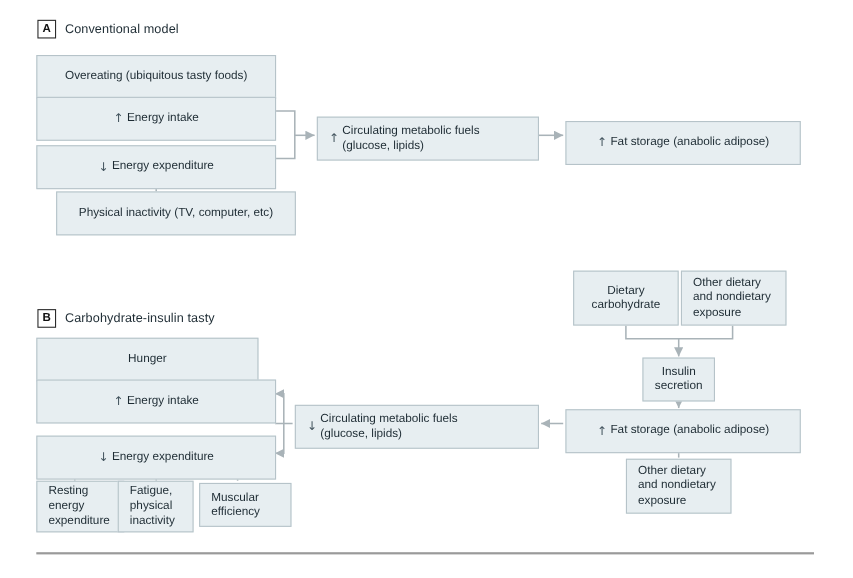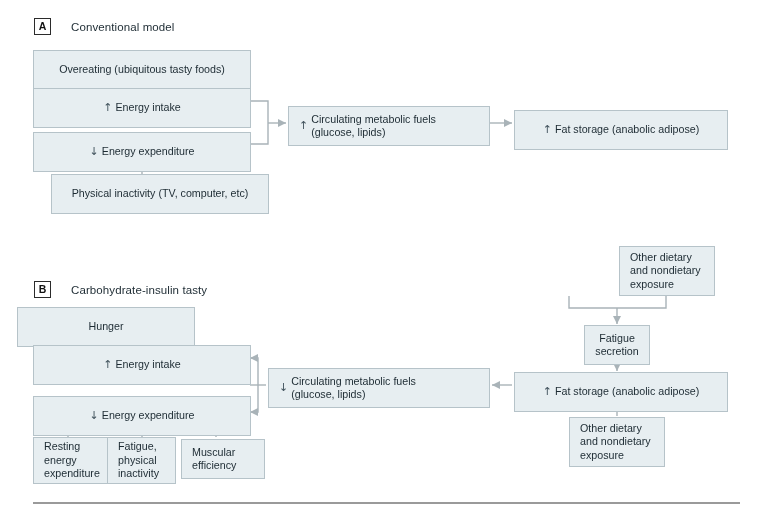--- a/index.html
+++ b/index.html
@@ -11,21 +11,21 @@
   #canvas{position:absolute;left:0;top:0;width:775px;height:525px;}
   svg.links{position:absolute;left:0;top:0;width:775px;height:525px;pointer-events:none;}
 
   .panel-label{position:absolute;display:flex;align-items:center;gap:8px;}
   .panel-letter{
     display:inline-flex;align-items:center;justify-content:center;
     width:15px;height:15px;border:1.2px solid #2b2b2b;
     font-size:10.5px;font-weight:bold;color:#111;line-height:1;
     background:#fff;
   }
-  .panel-title{font-size:11.5px;color:#1d2b33;letter-spacing:.1px;margin-left:12px;}
+  .panel-title{font-size:11.5px;color:#1d2b33;letter-spacing:.1px;}
 
   .box{
     position:absolute;box-sizing:border-box;
     background:#e7eef1;border:1px solid #b6c3c9;
     display:flex;align-items:center;justify-content:center;
     font-size:10.7px;color:#1d2b33;line-height:1.25;
     text-align:center;padding:19px 6px;
   }
   .box.left-align{justify-content:flex-start;text-align:left;padding-left:10px;}
   .box .txt{display:block;}
@@ -102,30 +102,33 @@
   <div class="box" style="left:514px;top:110px;width:214px;height:26px;">
     <span class="arrowglyph">↑</span>
     <span class="txt">Fat storage (anabolic adipose)</span>
   </div>
 
   <div class="panel-label" style="left:34px;top:281px;">
     <span class="panel-letter">B</span>
     <span class="panel-title">Carbohydrate-insulin tasty</span>
   </div>
 
+  <div class="box" style="left:521px;top:246px;width:96px;height:50px;">
+    <span class="txt">Dietary carbohydrate</span>
+  </div>
 
   <div class="box left-align" style="left:619px;top:246px;width:96px;height:50px;">
     <span class="txt">Other dietary and nondietary exposure</span>
   </div>
 
   <div class="box" style="left:584px;top:325px;width:66px;height:32px;">
-    <span class="txt">Fatigue secretion</span>
+    <span class="txt">Insulin secretion</span>
   </div>
 
-  <div class="box" style="left:17px;top:307px;width:178px;height:26px;">
+  <div class="box" style="left:33px;top:307px;width:202px;height:26px;">
     <span class="txt">Hunger</span>
   </div>
 
   <div class="box" style="left:33px;top:345px;width:218px;height:26px;">
     <span class="arrowglyph">↑</span>
     <span class="txt">Energy intake</span>
   </div>
 
   <div class="box" style="left:33px;top:396px;width:218px;height:26px;">
     <span class="arrowglyph">↓</span>

